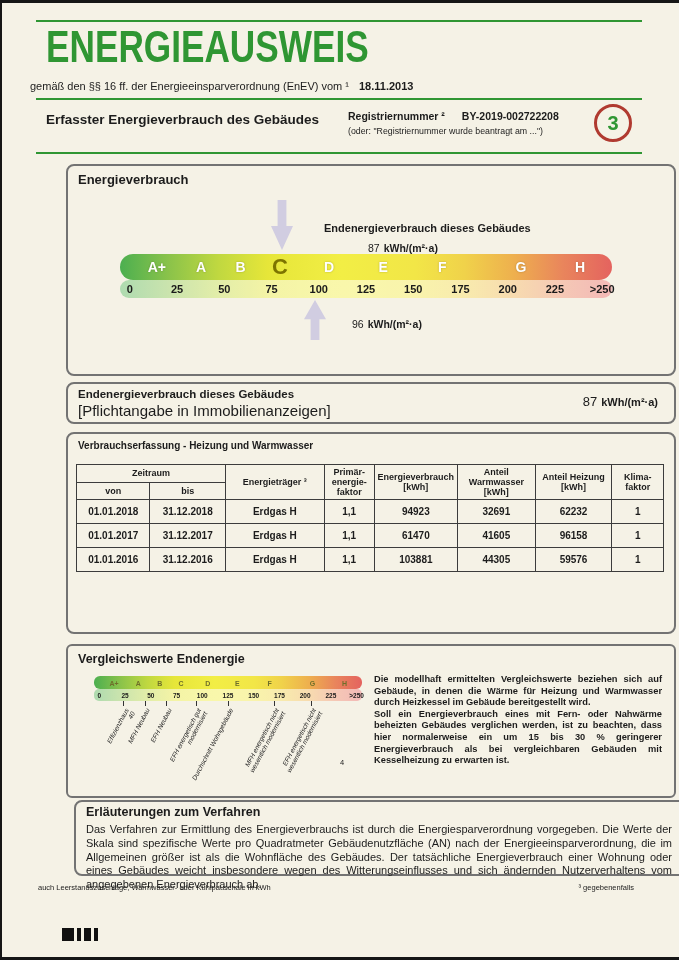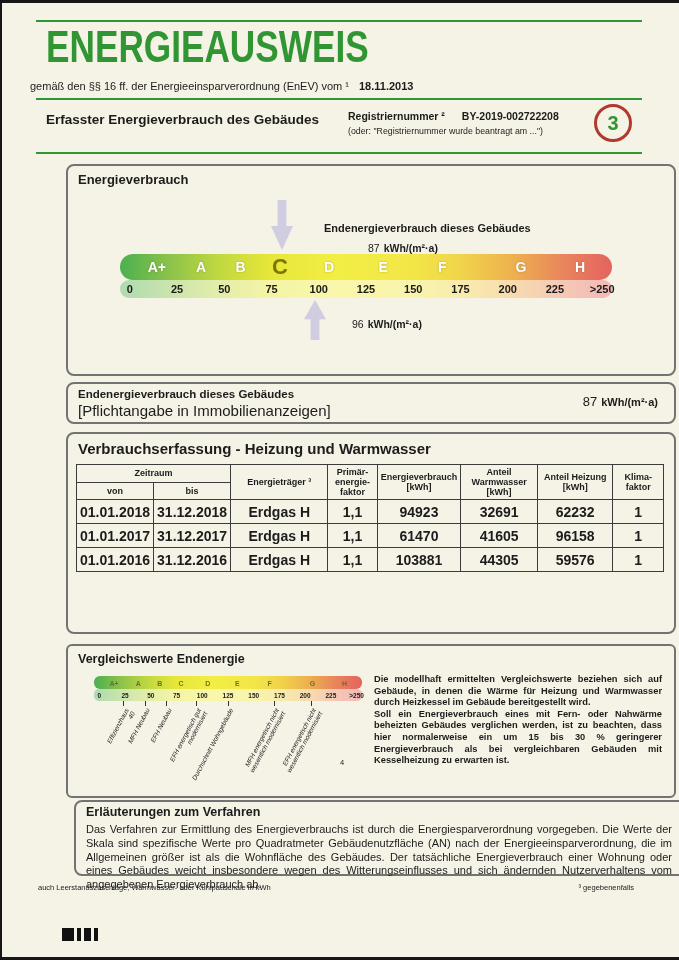--- a/index.html
+++ b/index.html
@@ -77,21 +77,21 @@
   .pf-sub   { position:absolute; left:10px; top:18px; font-size:15px; }
   .pf-value { position:absolute; right:16px; top:10px; font-size:13px; }
   .pf-value .unit { font-size:11px; font-weight:bold; margin-left:4px; }
 
   #box-verbrauch { left:36px; top:432px; width:606px; height:198px; }
   #vb-table { position:absolute; left:8px; top:30px; width:588px; border-collapse:collapse; }
   #vb-table th, #vb-table td {
     border:1px solid #3c3c3c; padding:2px 3px; font-size:9px; text-align:center;
     vertical-align:middle; font-weight:bold; white-space:pre-line;
   }
-  #vb-table td { font-size:14px; height:19px; }
+  #vb-table td { font-size:10px; height:19px; }
 
   #box-vergleich { left:36px; top:644px; width:606px; height:150px;border-radius:6px; }
   #mini-bar  { left:26px; top:30px; width:268px; height:13px; border-radius:6px; }
   #mini-nums { left:26px; top:43px; width:268px; height:12px; border-radius:5px; }
   #mini-bar .sc-letter { font-size:7px; color:#6f6f2a; text-shadow:none; }
   #mini-nums .sc-num { font-size:6.5px; }
   #vg-ticks  { position:absolute; left:26px; top:55px; width:268px; height:6px; }
   .vg-tick { position:absolute; top:0; width:1px; height:5px; background:#333; }
   #vg-labels { position:absolute; left:26px; top:61px; width:268px; height:88px; }
   .vg-label {
@@ -178,21 +178,21 @@
 
   <div class="box" id="box-pflicht">
     <div class="pf-title">Endenergieverbrauch dieses Gebäudes</div>
     <div class="pf-sub">[Pflichtangabe in Immobilienanzeigen]</div>
     <div class="pf-value">
       <span>87</span><span class="unit">kWh/(m²·a)</span>
     </div>
   </div>
 
   <div class="box" id="box-verbrauch">
-    <div class="box-title" style="font-size:15px">Verbrauchserfassung - Heizung und Warmwasser</div>
+    <div class="box-title" style="font-size:10px">Verbrauchserfassung - Heizung und Warmwasser</div>
     <table id="vb-table">
       <colgroup>
         <col style="width:74px">
           <col style="width:76px">
           <col style="width:100px">
           <col style="width:50px">
         <col style="width:80px">
           <col style="width:78px">
           <col style="width:78px">
           <col style="width:52px">

